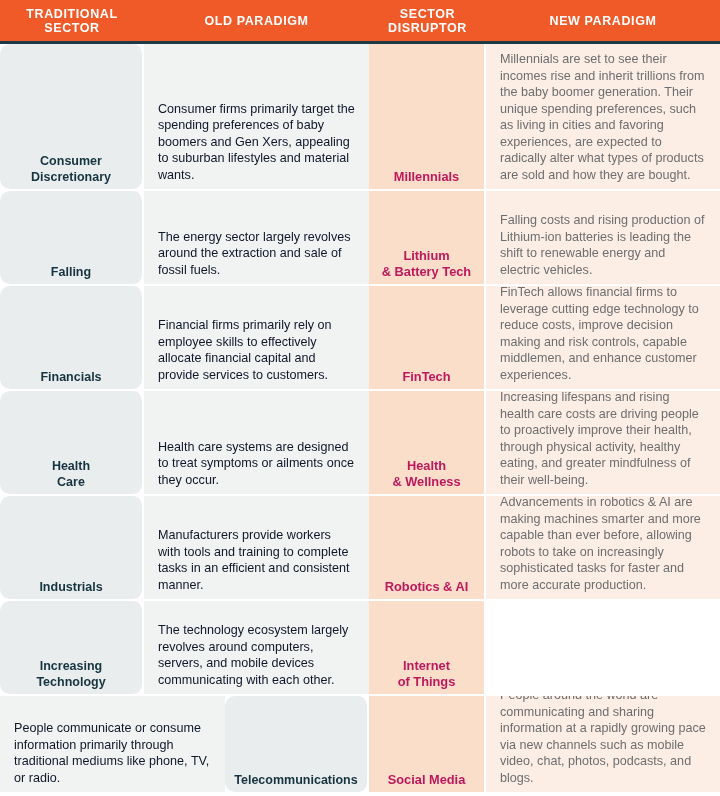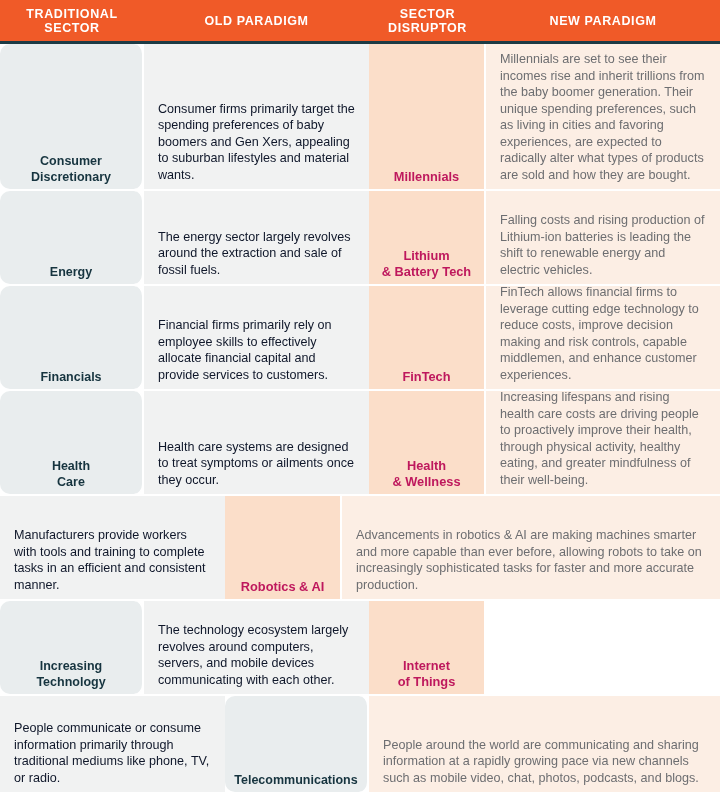--- a/index.html
+++ b/index.html
@@ -146,21 +146,21 @@
       <div class="cell c3">
           <span class="txt">Millennials</span>
         </div>
       <div class="cell c4">
           <span class="txt">Millennials are set to see their incomes rise and inherit trillions from the baby boomer generation. Their unique spending preferences, such as living in cities and favoring experiences, are expected to radically alter what types of products are sold and how they are bought.</span>
         </div>
     </div>
 
     <div class="row" style="flex:0 0 95px;">
       <div class="cell c1">
-          <span class="txt">Energy</span>
+          <span class="txt">Falling</span>
         </div>
       <div class="cell c2">
           <span class="txt">The energy sector largely revolves around the extraction and sale of fossil fuels.</span>
         </div>
       <div class="cell c3">
           <span class="txt">Lithium
 &amp; Battery Tech</span>
         </div>
       <div class="cell c4">
           <span class="txt">Falling costs and rising production of Lithium-ion batteries is leading the shift to renewable energy and electric vehicles.</span>
@@ -193,20 +193,23 @@
       <div class="cell c3">
           <span class="txt">Health
 &amp; Wellness</span>
         </div>
       <div class="cell c4">
           <span class="txt">Increasing lifespans and rising health care costs are driving people to proactively improve their health, through physical activity, healthy eating, and greater mindfulness of their well-being.</span>
         </div>
     </div>
 
     <div class="row" style="flex:0 0 105px;">
+      <div class="cell c1">
+          <span class="txt">Industrials</span>
+        </div>
       <div class="cell c2">
           <span class="txt">Manufacturers provide workers with tools and training to complete tasks in an efficient and consistent manner.</span>
         </div>
       <div class="cell c3">
           <span class="txt">Robotics &amp; AI</span>
         </div>
       <div class="cell c4">
           <span class="txt">Advancements in robotics &amp; AI are making machines smarter and more capable than ever before, allowing robots to take on increasingly sophisticated tasks for faster and more accurate production.</span>
         </div>
     </div>
@@ -225,19 +228,22 @@
         </div>
     </div>
 
     <div class="row" style="flex:0 0 96px;">
       <div class="cell c2">
           <span class="txt">People communicate or consume information primarily through traditional mediums like phone, TV, or radio.</span>
         </div>
       <div class="cell c1">
           <span class="txt">Telecommunications</span>
         </div>
+      <div class="cell c3">
+          <span class="txt">Social Media</span>
+        </div>
       <div class="cell c4">
           <span class="txt">People around the world are communicating and sharing information at a rapidly growing pace via new channels such as mobile video, chat, photos, podcasts, and blogs.</span>
         </div>
     </div>
 
   </div>
 </div>
 
 </body></html>

